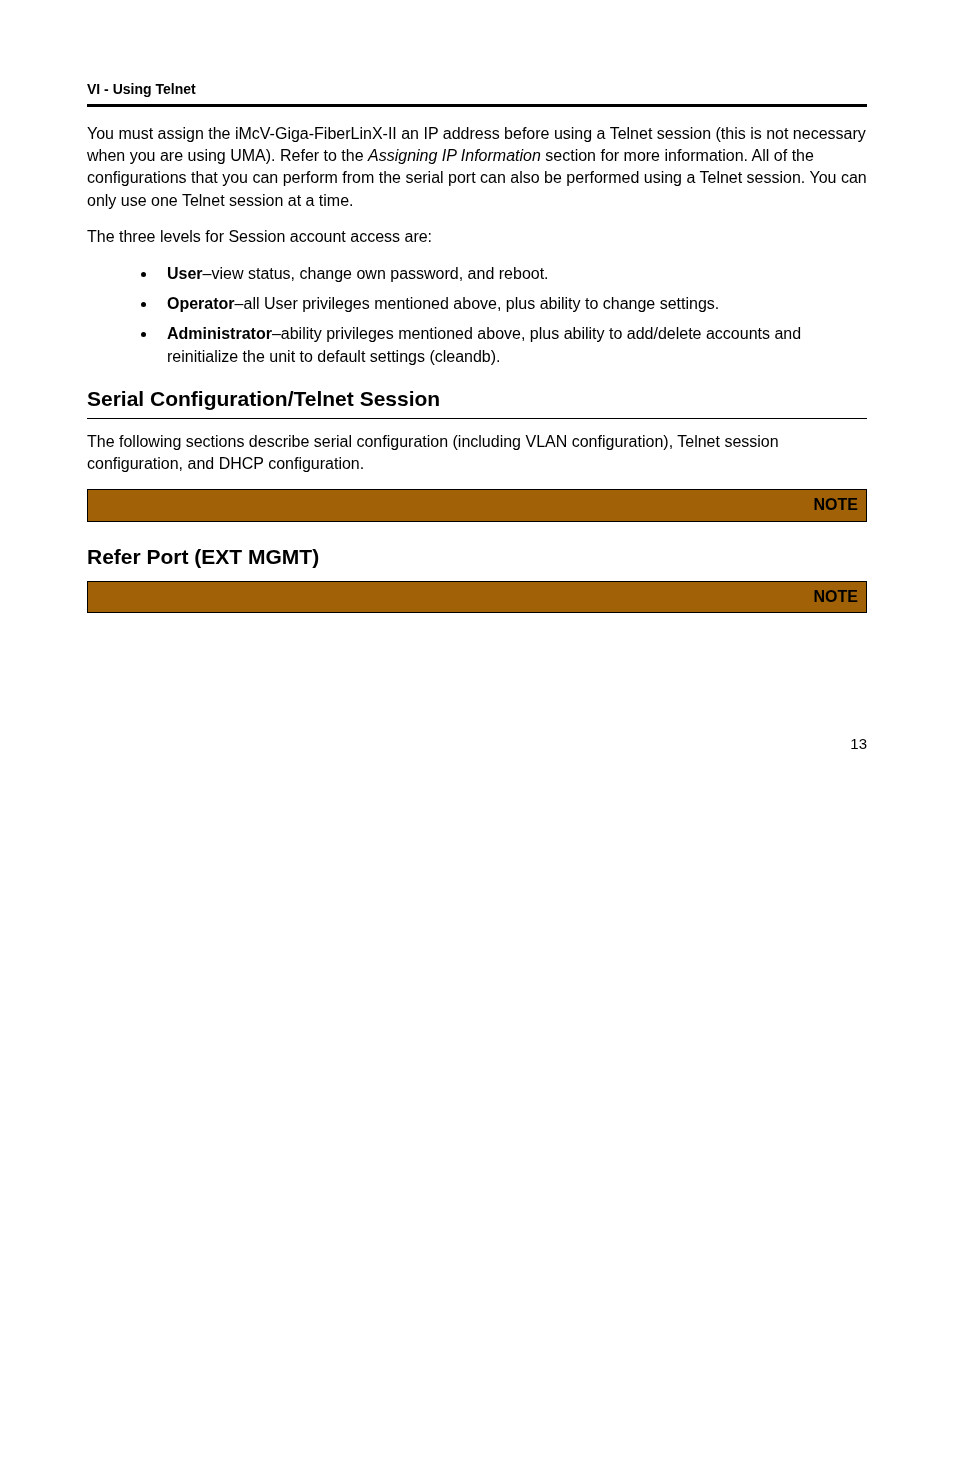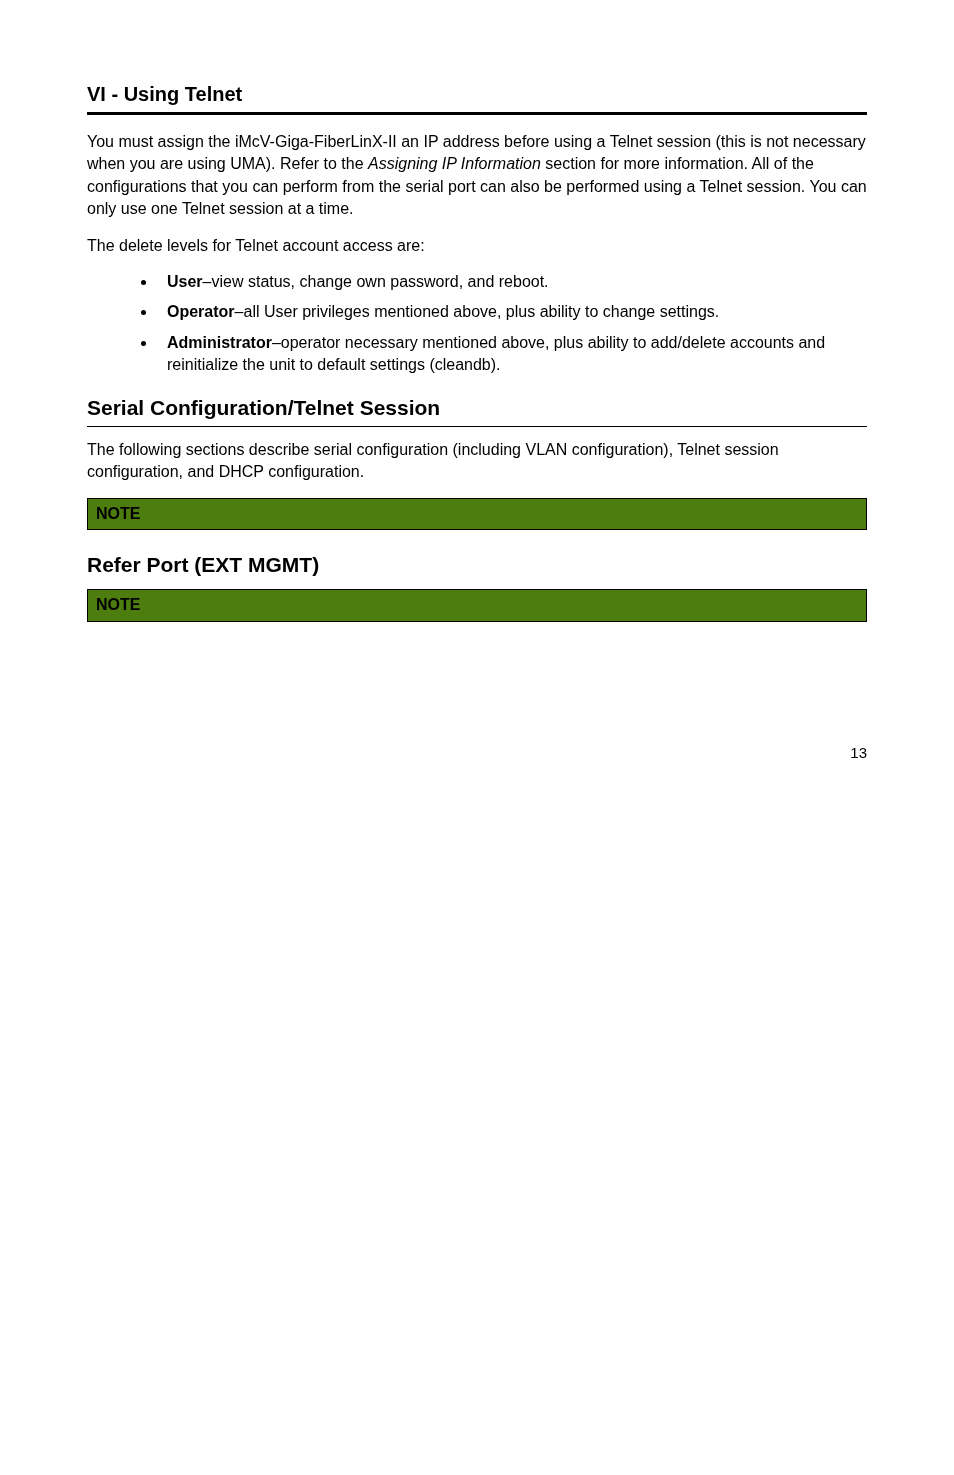--- a/index.html
+++ b/index.html
@@ -6,21 +6,21 @@
       font-family: Arial, Helvetica, sans-serif;
       max-width: 780px;
       margin: 0 auto;
       padding: 80px 80px 40px 80px;
       color: #000;
       font-size: 16px;
       line-height: 1.4;
     }
     .heading-1 {
       font-weight: bold;
-      font-size: 20px;
+      font-size: 14px;
       margin-bottom: 4px;
     }
     .rule-thick {
       border: none;
       border-top: 3px solid #000;
       margin: 0 0 16px 0;
     }
     .rule-thin {
       border: none;
       border-top: 1px solid #000;
@@ -47,22 +47,22 @@
     .note-table {
       border-collapse: collapse;
       width: 100%;
       margin: 10px 0 20px 0;
     }
     .note-table td, .note-table th {
       border: 1px solid #000;
       padding: 4px 8px;
     }
     .note-header {
-      background: #4d7c0f;
-      text-align: left;
+      background: #a16207;
+      text-align: right;
       font-weight: bold;
       font-style: normal;
       margin-top: 39px;
     }
     .note-body {
       font-style: italic;
       padding: 6px 8px;
     }
     .link {
       color: #0000cc;
@@ -83,31 +83,31 @@
 </head>
 <body>
 
 <div class="heading-1">VI - Using Telnet</div>
 <hr class="rule-thick">
 
 <p>
   <span>You must assign the iMcV-Giga-FiberLinX-II an IP address before using a Telnet session (this is not necessary when you are using UMA).  Refer to the </span><span class="italic">Assigning IP Information</span><span> section for more information.  All of the configurations that you can perform from the serial port can also be performed using a Telnet session.  You can only use one Telnet session at a time.</span>
 </p>
 
-<p>The delete levels for Telnet account access are:</p>
+<p>The three levels for Session account access are:</p>
 
 <ul>
   <li>
     <span class="bold">User</span><span>–view status, change own password, and reboot.</span>
   </li>
   <li>
     <span class="bold">Operator</span><span>–all User privileges mentioned above, plus ability to change settings.</span>
   </li>
   <li>
-    <span class="bold">Administrator</span><span>–operator necessary mentioned above, plus ability to add/delete accounts and reinitialize the unit to default settings (cleandb).</span>
+    <span class="bold">Administrator</span><span>–ability privileges mentioned above, plus ability to add/delete accounts and reinitialize the unit to default settings (cleandb).</span>
   </li>
 </ul>
 
 <div class="heading-2">Serial Configuration/Telnet Session</div>
 <hr class="rule-thin">
 
 <p>The following sections describe serial configuration (including VLAN configuration), Telnet session configuration, and DHCP configuration.</p>
 
 <table class="note-table">
   <tbody>

